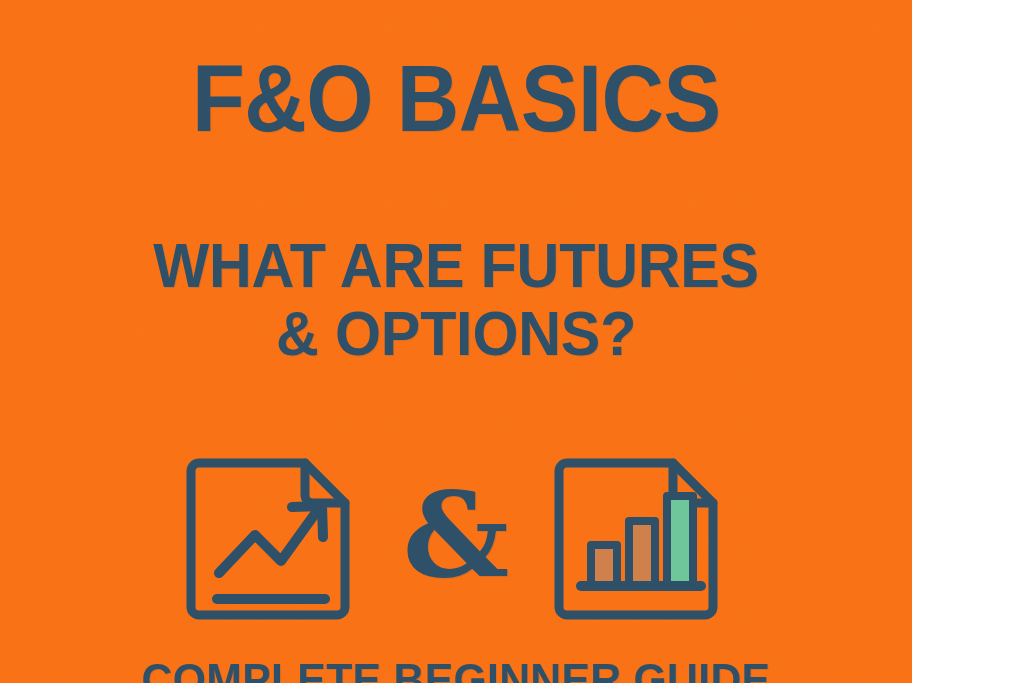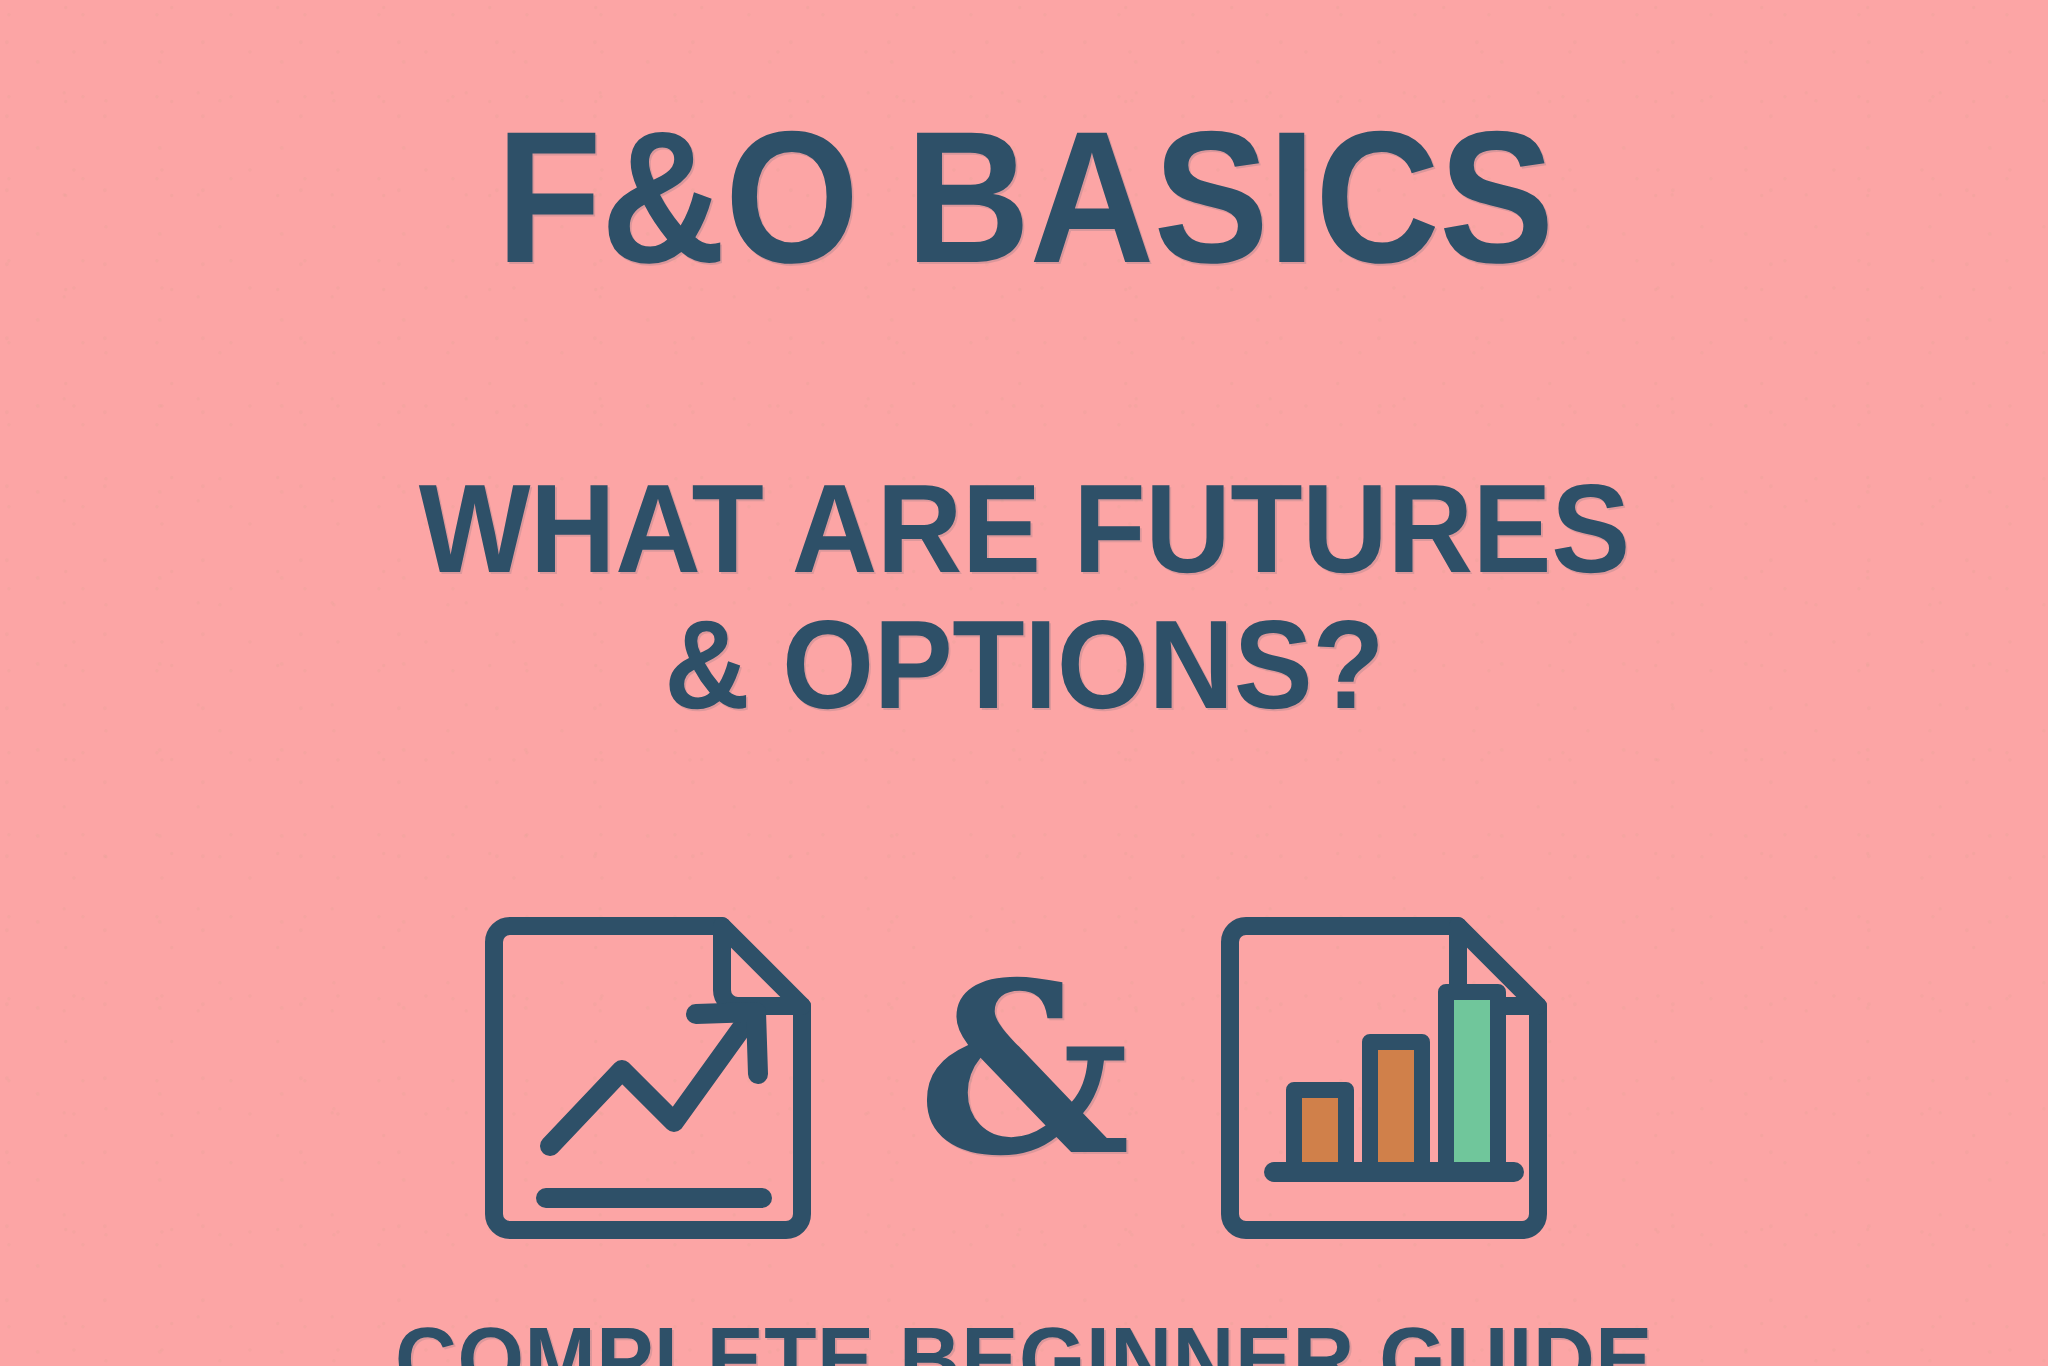--- a/index.html
+++ b/index.html
@@ -8,23 +8,23 @@
   }
   body {
     width: 1024px;
     height: 683px;
     overflow: hidden;
     font-family: "Liberation Sans", sans-serif;
   }
 
   #poster {
     position: relative;
-    width: 1024px;
+    width: 912px;
     height: 683px;
-    background-color: #fca5a5;
+    background-color: #f97316;
     overflow: hidden;
   }
 
   
   #paper-texture {
     position: absolute;
     inset: 0;
     pointer-events: none;
     opacity: 0.55;
     background-image:

